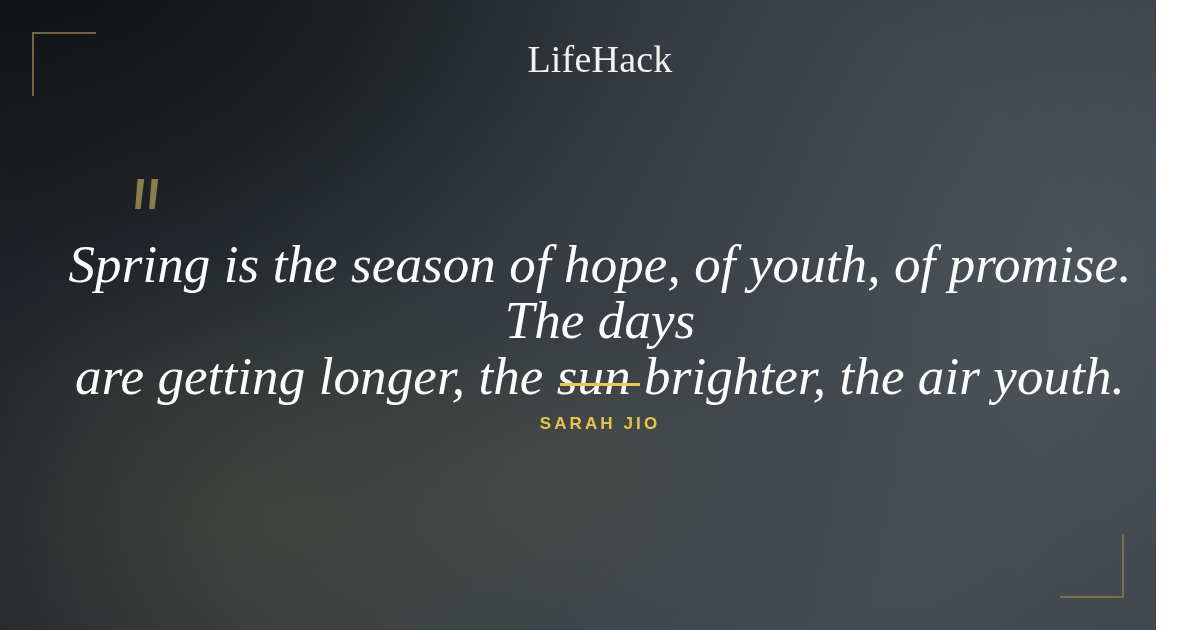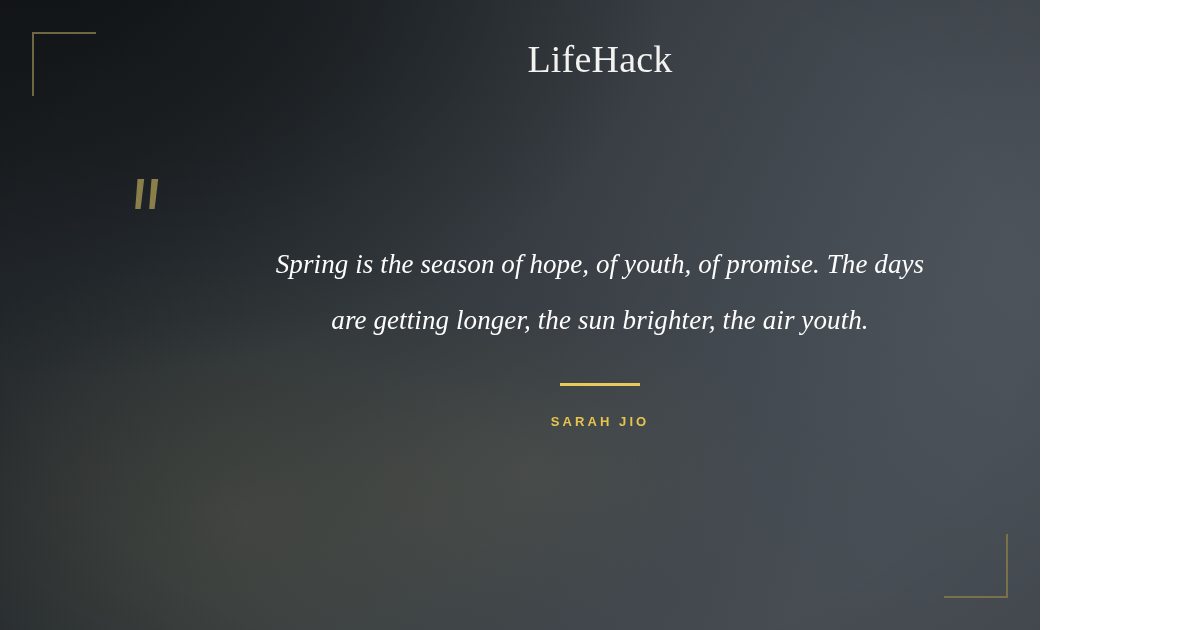--- a/index.html
+++ b/index.html
@@ -8,21 +8,21 @@
   }
   body {
     width: 1200px;
     height: 630px;
     overflow: hidden;
     font-family: "Liberation Sans", sans-serif;
   }
 
   .card {
     position: relative;
-    width: 1040px;
+    width: 1156px;
     height: 630px;
     overflow: hidden;
     background-color: #701a75;
   }
 
   
   .bg-base {
     position: absolute;
     inset: 0;
     background:
@@ -129,21 +129,21 @@
   .quote-wrap {
     position: absolute;
     left: 60px;
     top: 236px;
     width: 1080px;
     text-align: center;
   }
   .quote-text {
     font-family: "Liberation Serif", "DejaVu Serif", serif;
     font-style: italic;
-    font-size: 27px;
+    font-size: 53px;
     line-height: 56px;
     color: #fdfdfd;
     letter-spacing: 0.1px;
     margin: 0;
   }
 
   
   .divider {
     position: absolute;
     left: 560px;
@@ -154,21 +154,21 @@
   }
 
   
   .attribution {
     position: absolute;
     left: 0;
     top: 414px;
     width: 1200px;
     text-align: center;
     font-family: "Liberation Sans", sans-serif;
-    font-size: 13px;
+    font-size: 17px;
     font-weight: bold;
     letter-spacing: 3.1px;
     color: #e6c44f;
     line-height: 1.2;
   }
 </style>
 </head>
 <body>
 
 <div class="card">

